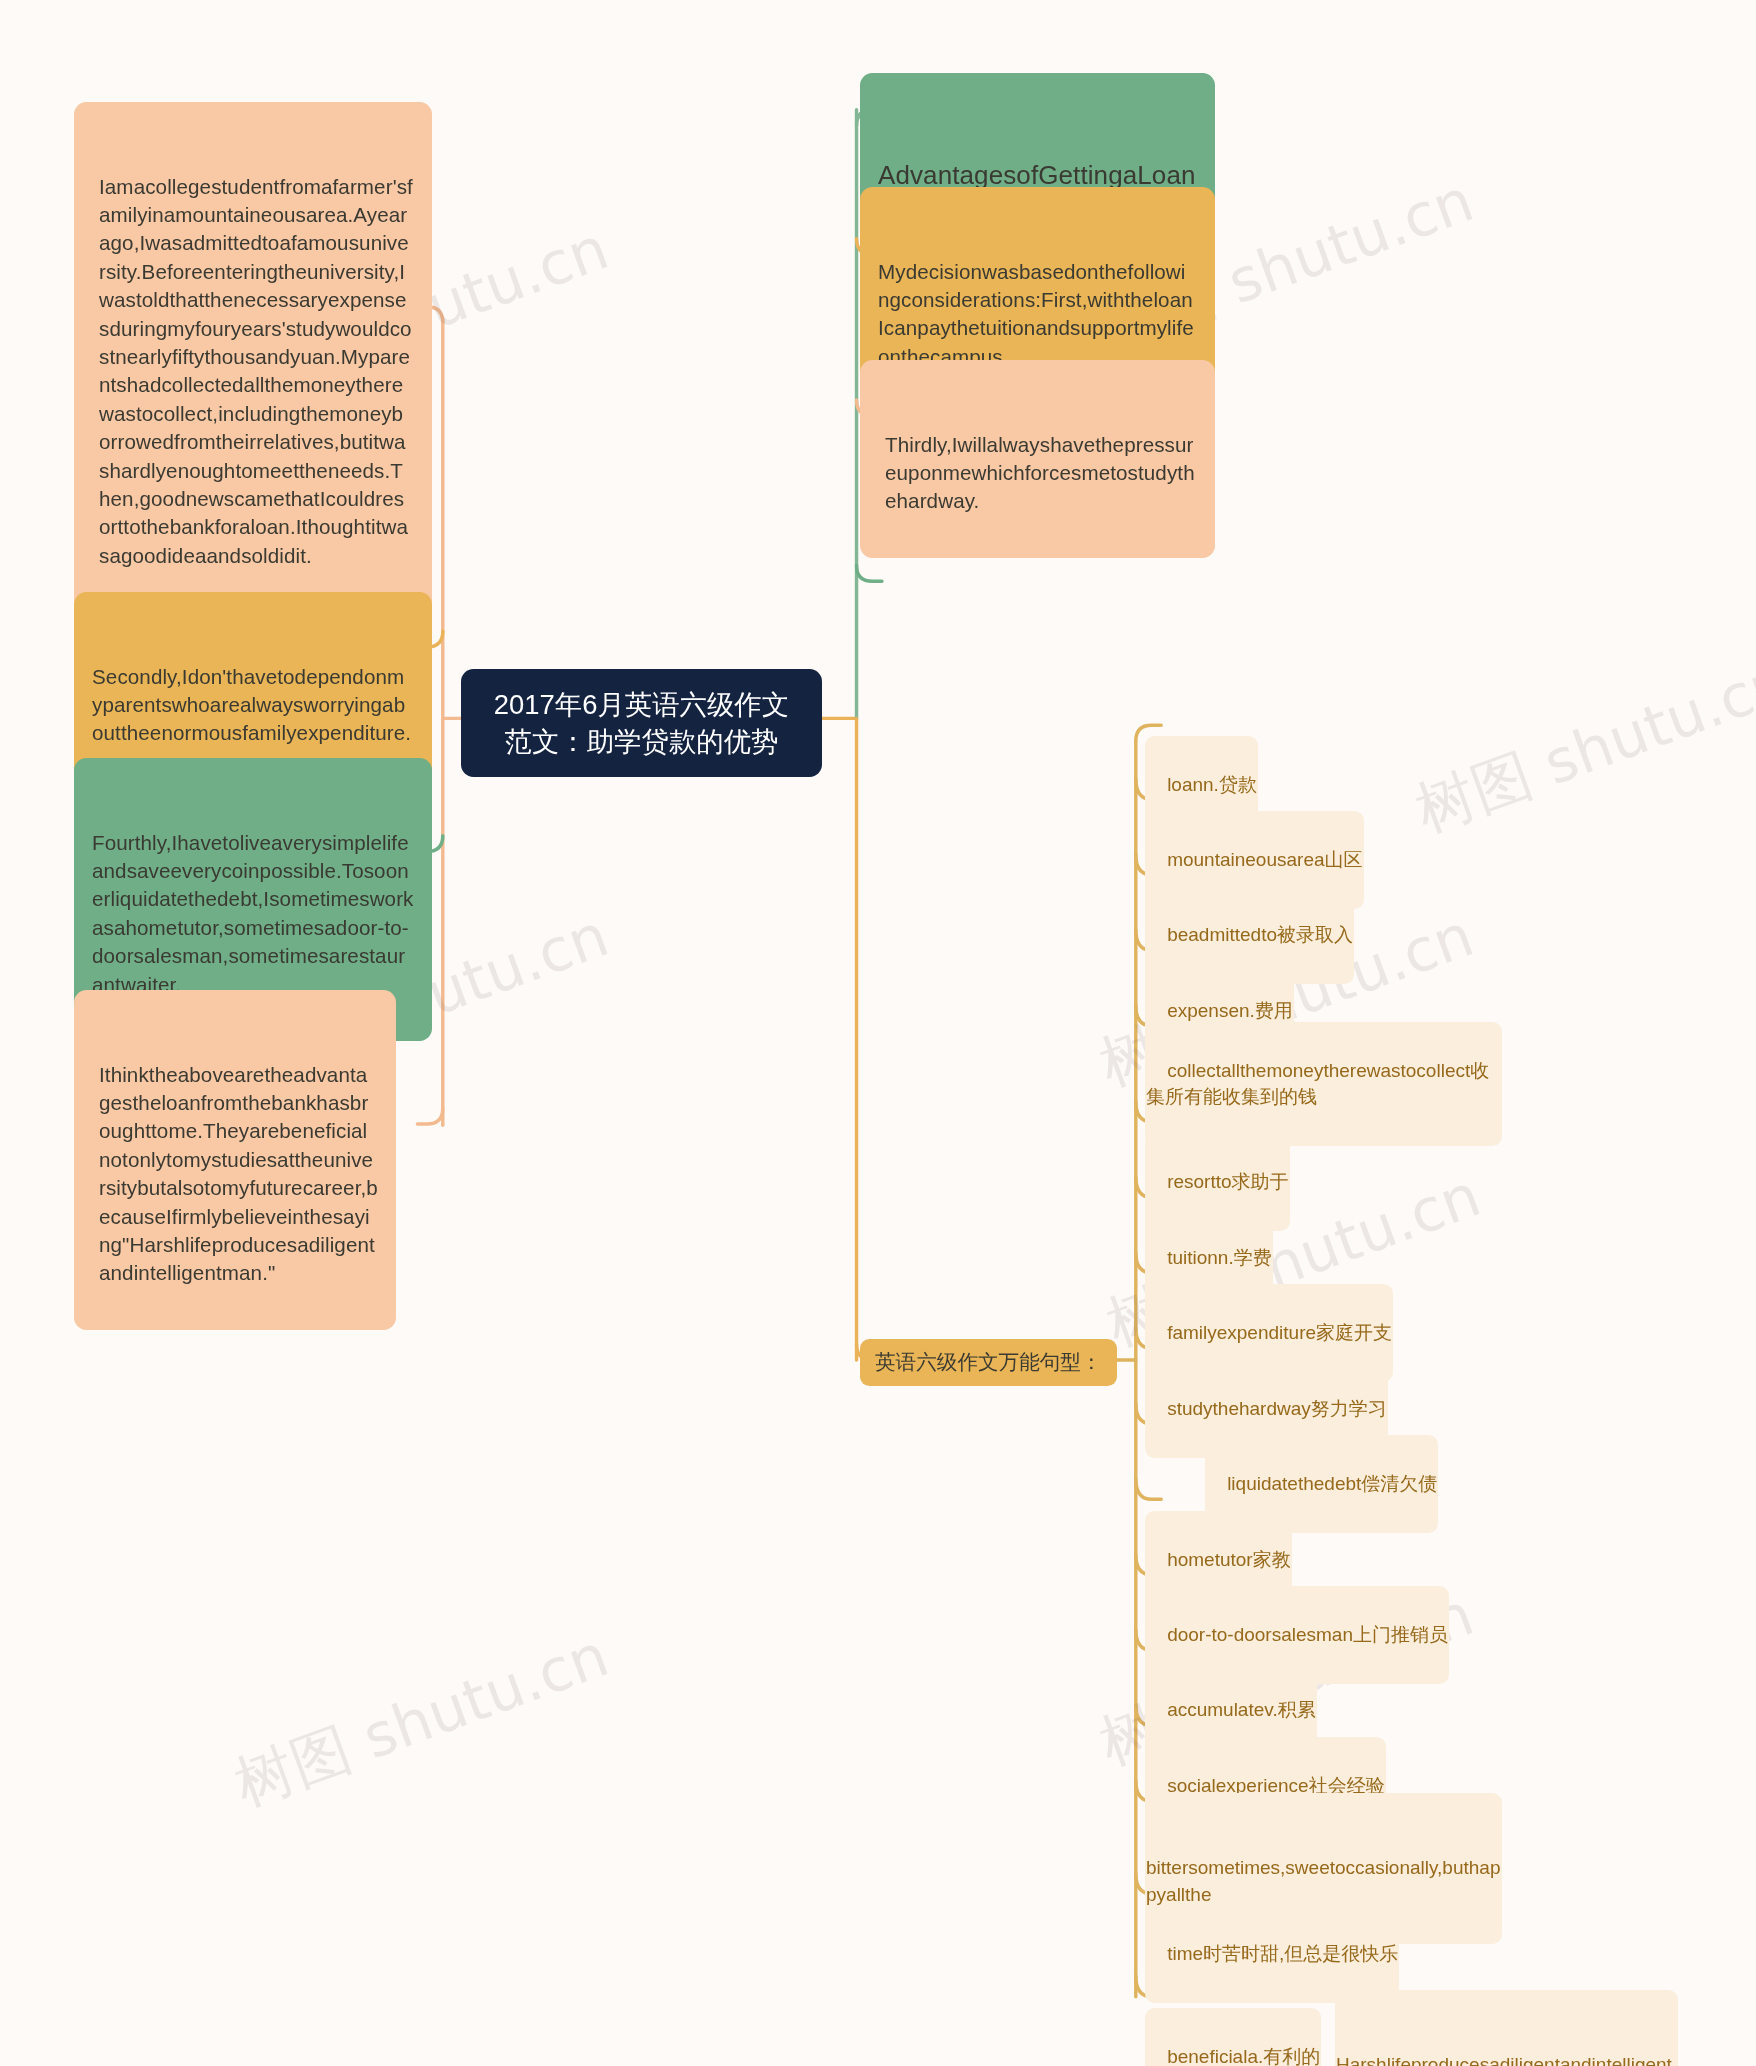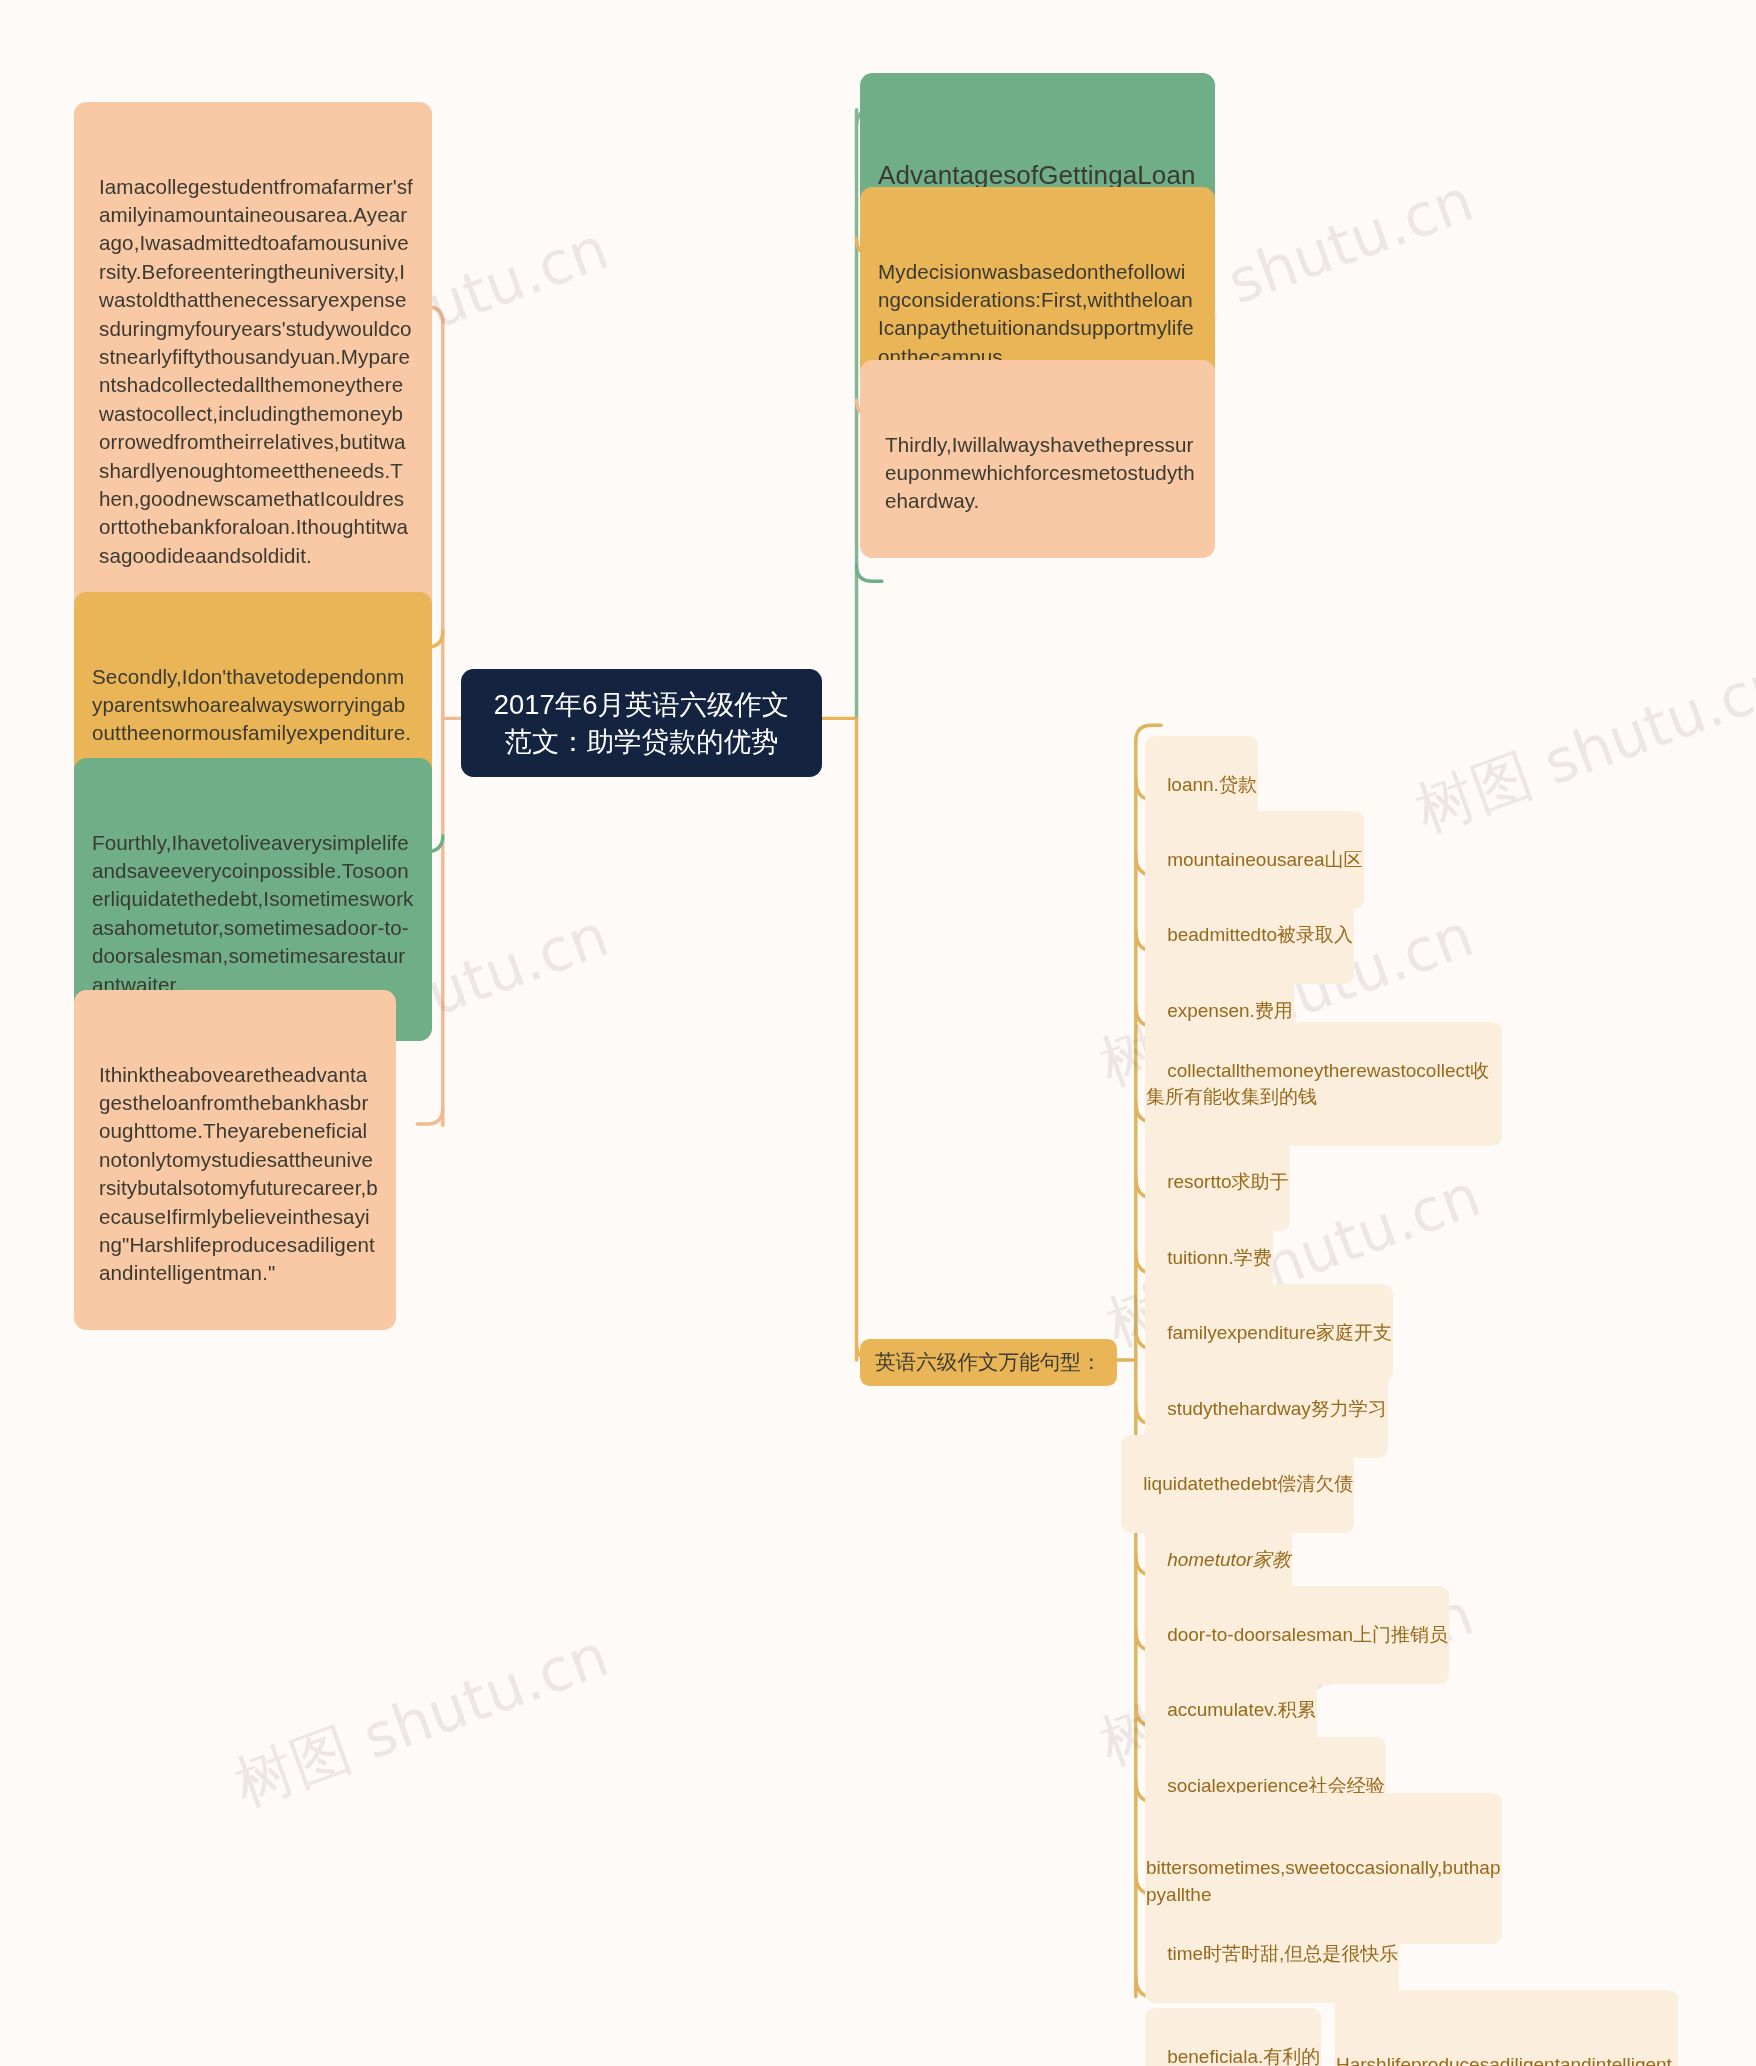--- a/index.html
+++ b/index.html
@@ -199,24 +199,24 @@
   </div>
   <div class="vocab" style="left:1145px; top:1180px;">
     <span>tuitionn.学费</span>
   </div>
   <div class="vocab" style="left:1145px; top:1255px;">
     <span>familyexpenditure家庭开支</span>
   </div>
   <div class="vocab" style="left:1145px; top:1331px;">
     <span>studythehardway努力学习</span>
   </div>
-  <div class="vocab" style="left:1121px; top:1406px;">
+  <div class="vocab" style="left:1205px; top:1406px;">
     <span>liquidatethedebt偿清欠债</span>
   </div>
-  <div class="vocab" style="left:1145px; top:1482px;font-style:italic;">
+  <div class="vocab" style="left:1145px; top:1482px;">
     <span>hometutor家教</span>
   </div>
   <div class="vocab" style="left:1145px; top:1557px;">
     <span>door-to-doorsalesman上门推销员</span>
   </div>
   <div class="vocab" style="left:1145px; top:1632px;">
     <span>accumulatev.积累</span>
   </div>
   <div class="vocab" style="left:1145px; top:1708px;">
     <span>socialexperience社会经验</span>

